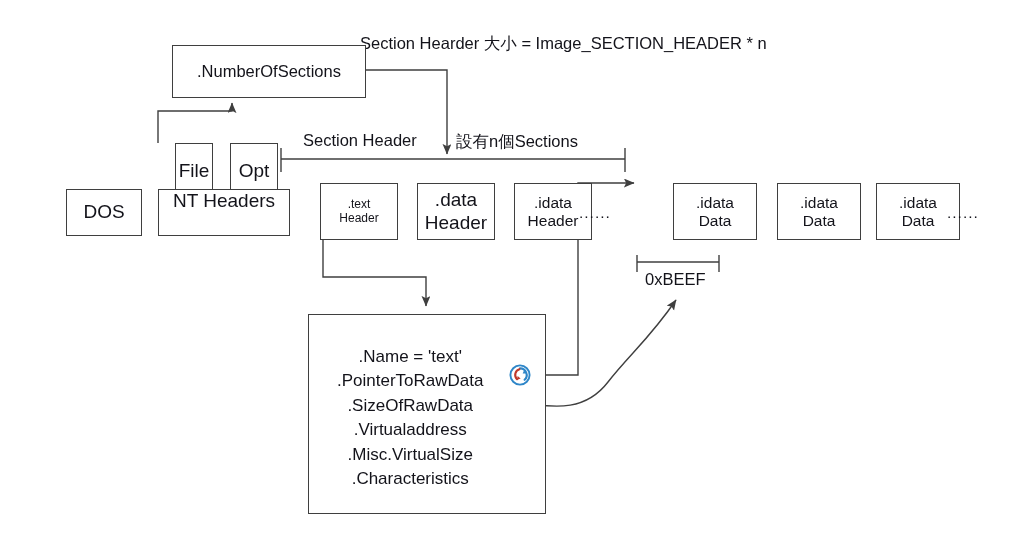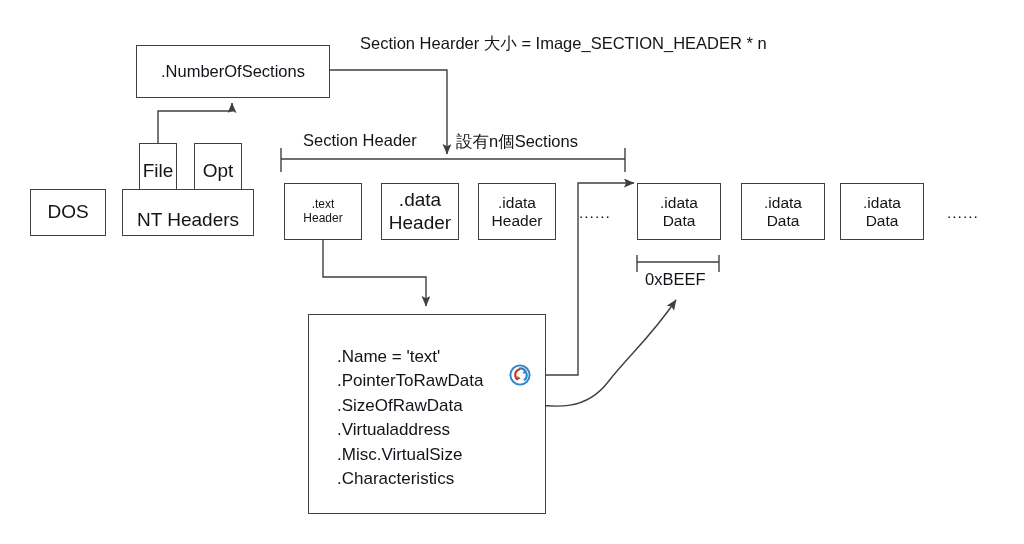--- a/index.html
+++ b/index.html
@@ -17,20 +17,21 @@
     position:absolute;
     border:1.4px solid #3f3f3f;
     background:#ffffff;
     box-sizing:border-box;
     display:flex;
     flex-direction:column;
     align-items:center;
     justify-content:center;
     line-height:1.16;
     color:#13131a;
+    margin-left:36px;
   }
   .box .l1,.box .l2{display:block;white-space:nowrap;}
   .lbl{
     position:absolute;
     white-space:nowrap;
     color:#13131a;
     text-align:right;
   }
   .detail-box{
     position:absolute;
@@ -105,21 +106,21 @@
 
   <div class="box" style="left:194px;top:143px;width:48px;height:57px;font-size:19px;">
     <span class="l1">Opt</span>
   </div>
 
   <div class="box" style="left:30px;top:189px;width:76px;height:47px;font-size:19px;">
     <span class="l1">DOS</span>
   </div>
 
   <div class="box" style="left:122px;top:189px;width:132px;height:47px;font-size:19px;
-              justify-content:flex-end;padding-bottom:4px;">
+              justify-content:flex-start;padding-bottom:4px;">
     <span class="l1">NT Headers</span>
   </div>
 
   <div class="lbl" style="left:303px;top:131px;font-size:16.5px;">Section Header</div>
 
   <div class="lbl" style="left:456px;top:131px;font-size:16.5px;">設有n個Sections</div>
 
   <div class="box" style="left:284px;top:183px;width:78px;height:57px;font-size:12px;">
     <span class="l1">.text</span>
     <span class="l2">Header</span>
@@ -150,21 +151,21 @@
   <div class="box" style="left:840px;top:183px;width:84px;height:57px;font-size:15.5px;">
     <span class="l1">.idata</span>
     <span class="l2">Data</span>
   </div>
 
   <div class="dots" style="left:947px;top:204px;font-size:15.5px;">......</div>
 
   <div class="lbl" style="left:645px;top:270px;font-size:16.5px;">0xBEEF</div>
 
   <div class="detail-box" style="left:308px;top:314px;width:238px;height:200px;">
-    <div class="detail-list" style="font-size:17px;">
+    <div class="detail-list" style="font-size:17px;text-align:center;">
       <div>.Name = 'text'</div>
       <div>.PointerToRawData</div>
       <div>.SizeOfRawData</div>
       <div>.Virtualaddress</div>
       <div>.Misc.VirtualSize</div>
       <div>.Characteristics</div>
     </div>
   </div>
 
   <div class="cursor-icon" style="left:508px;top:363px;">

